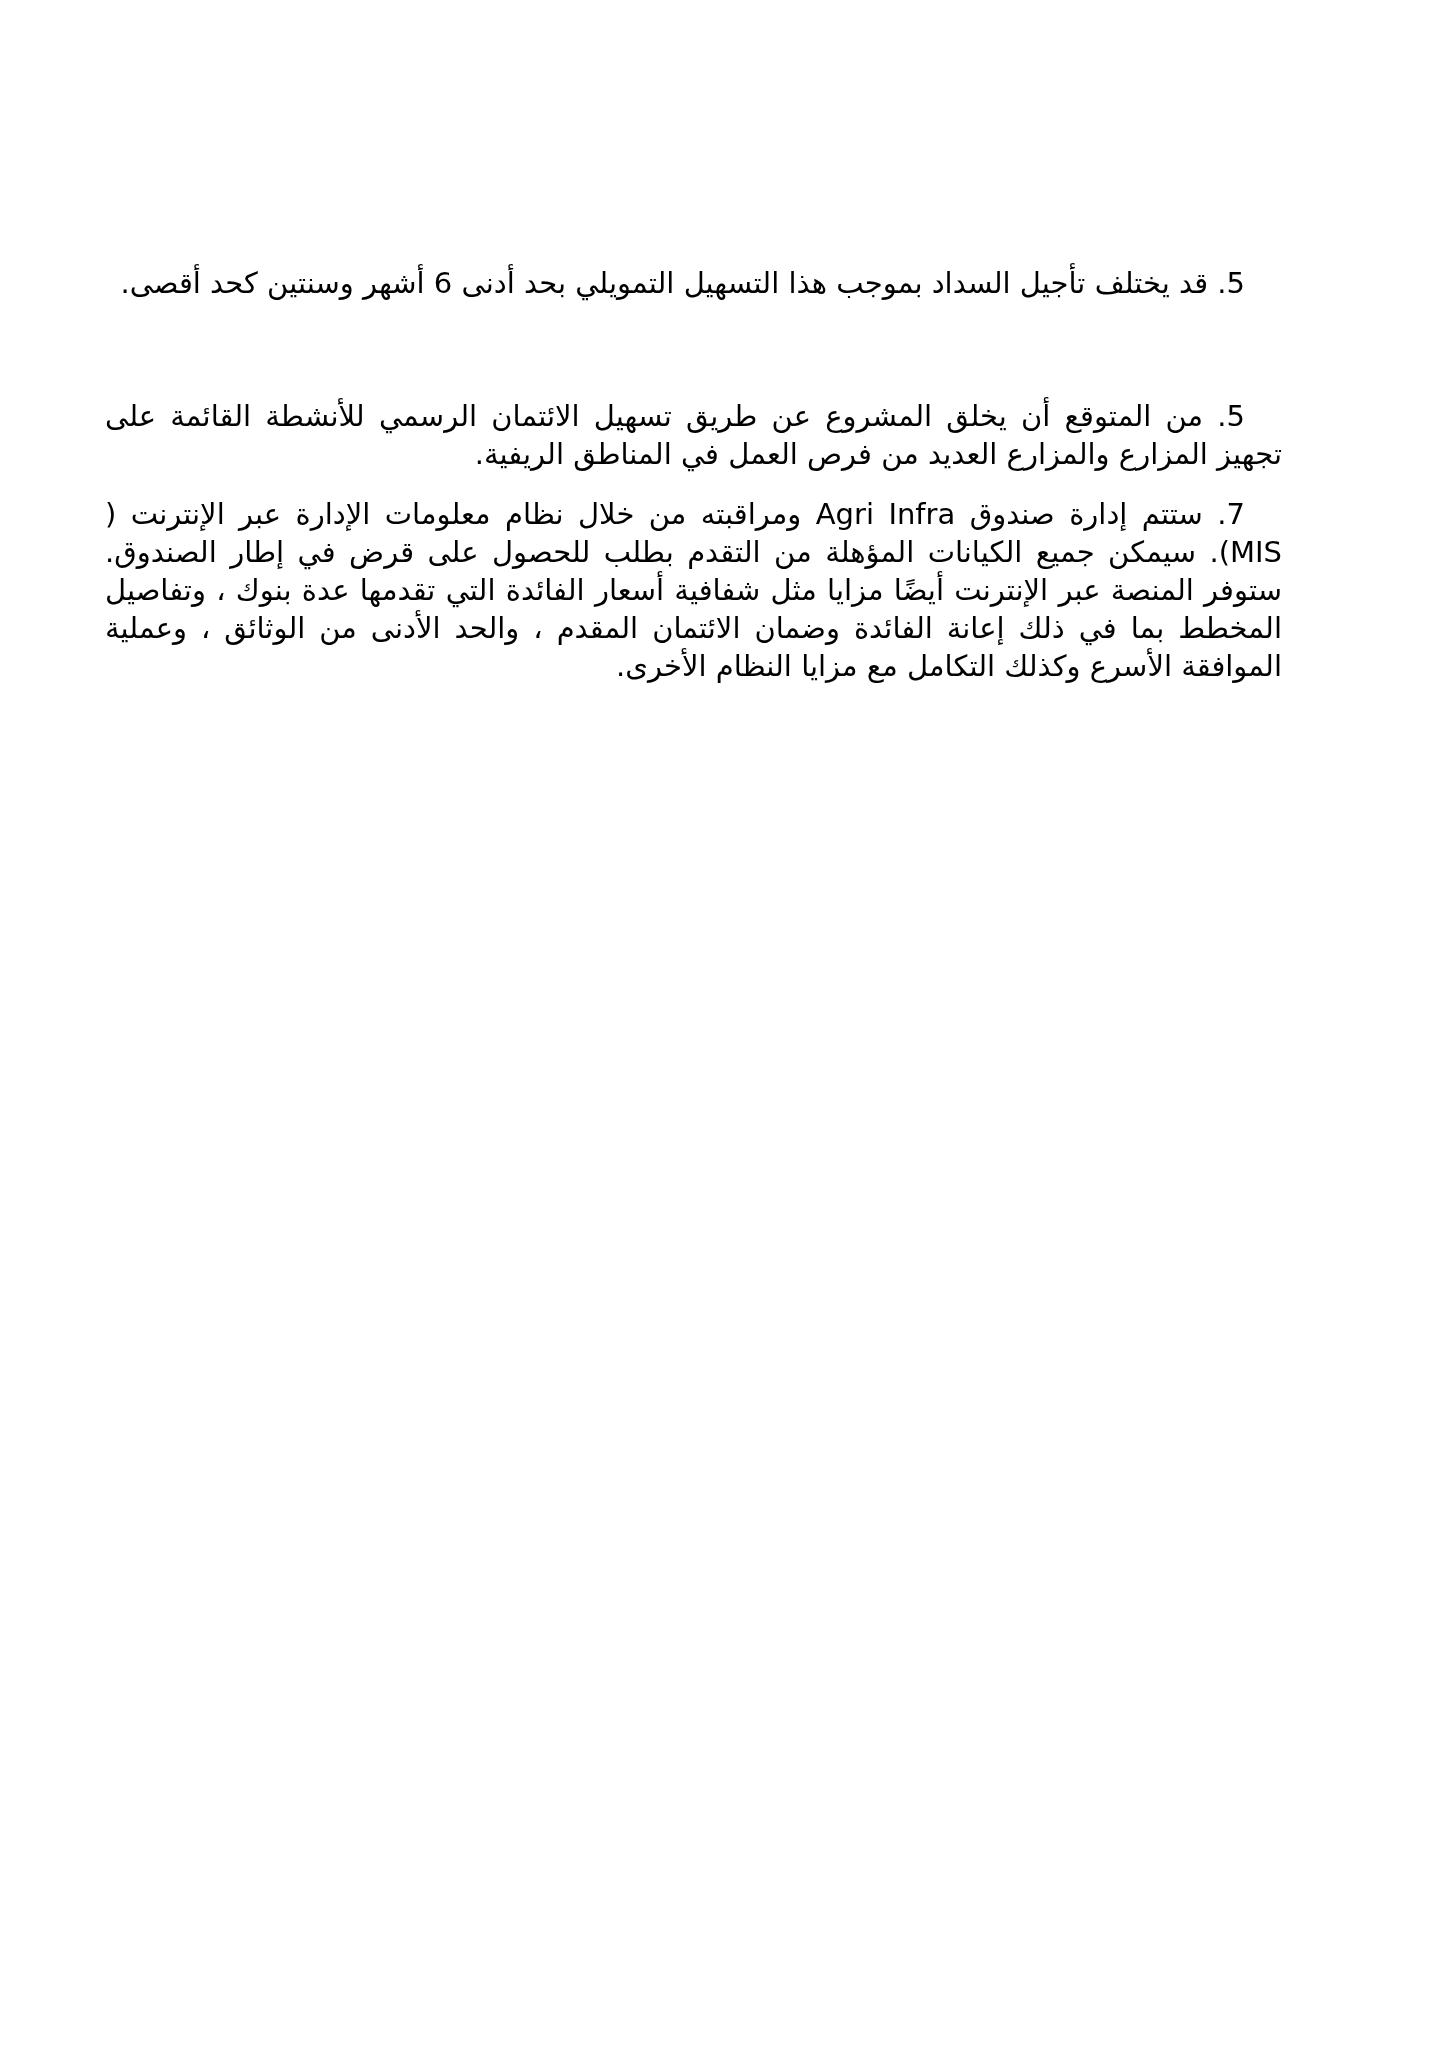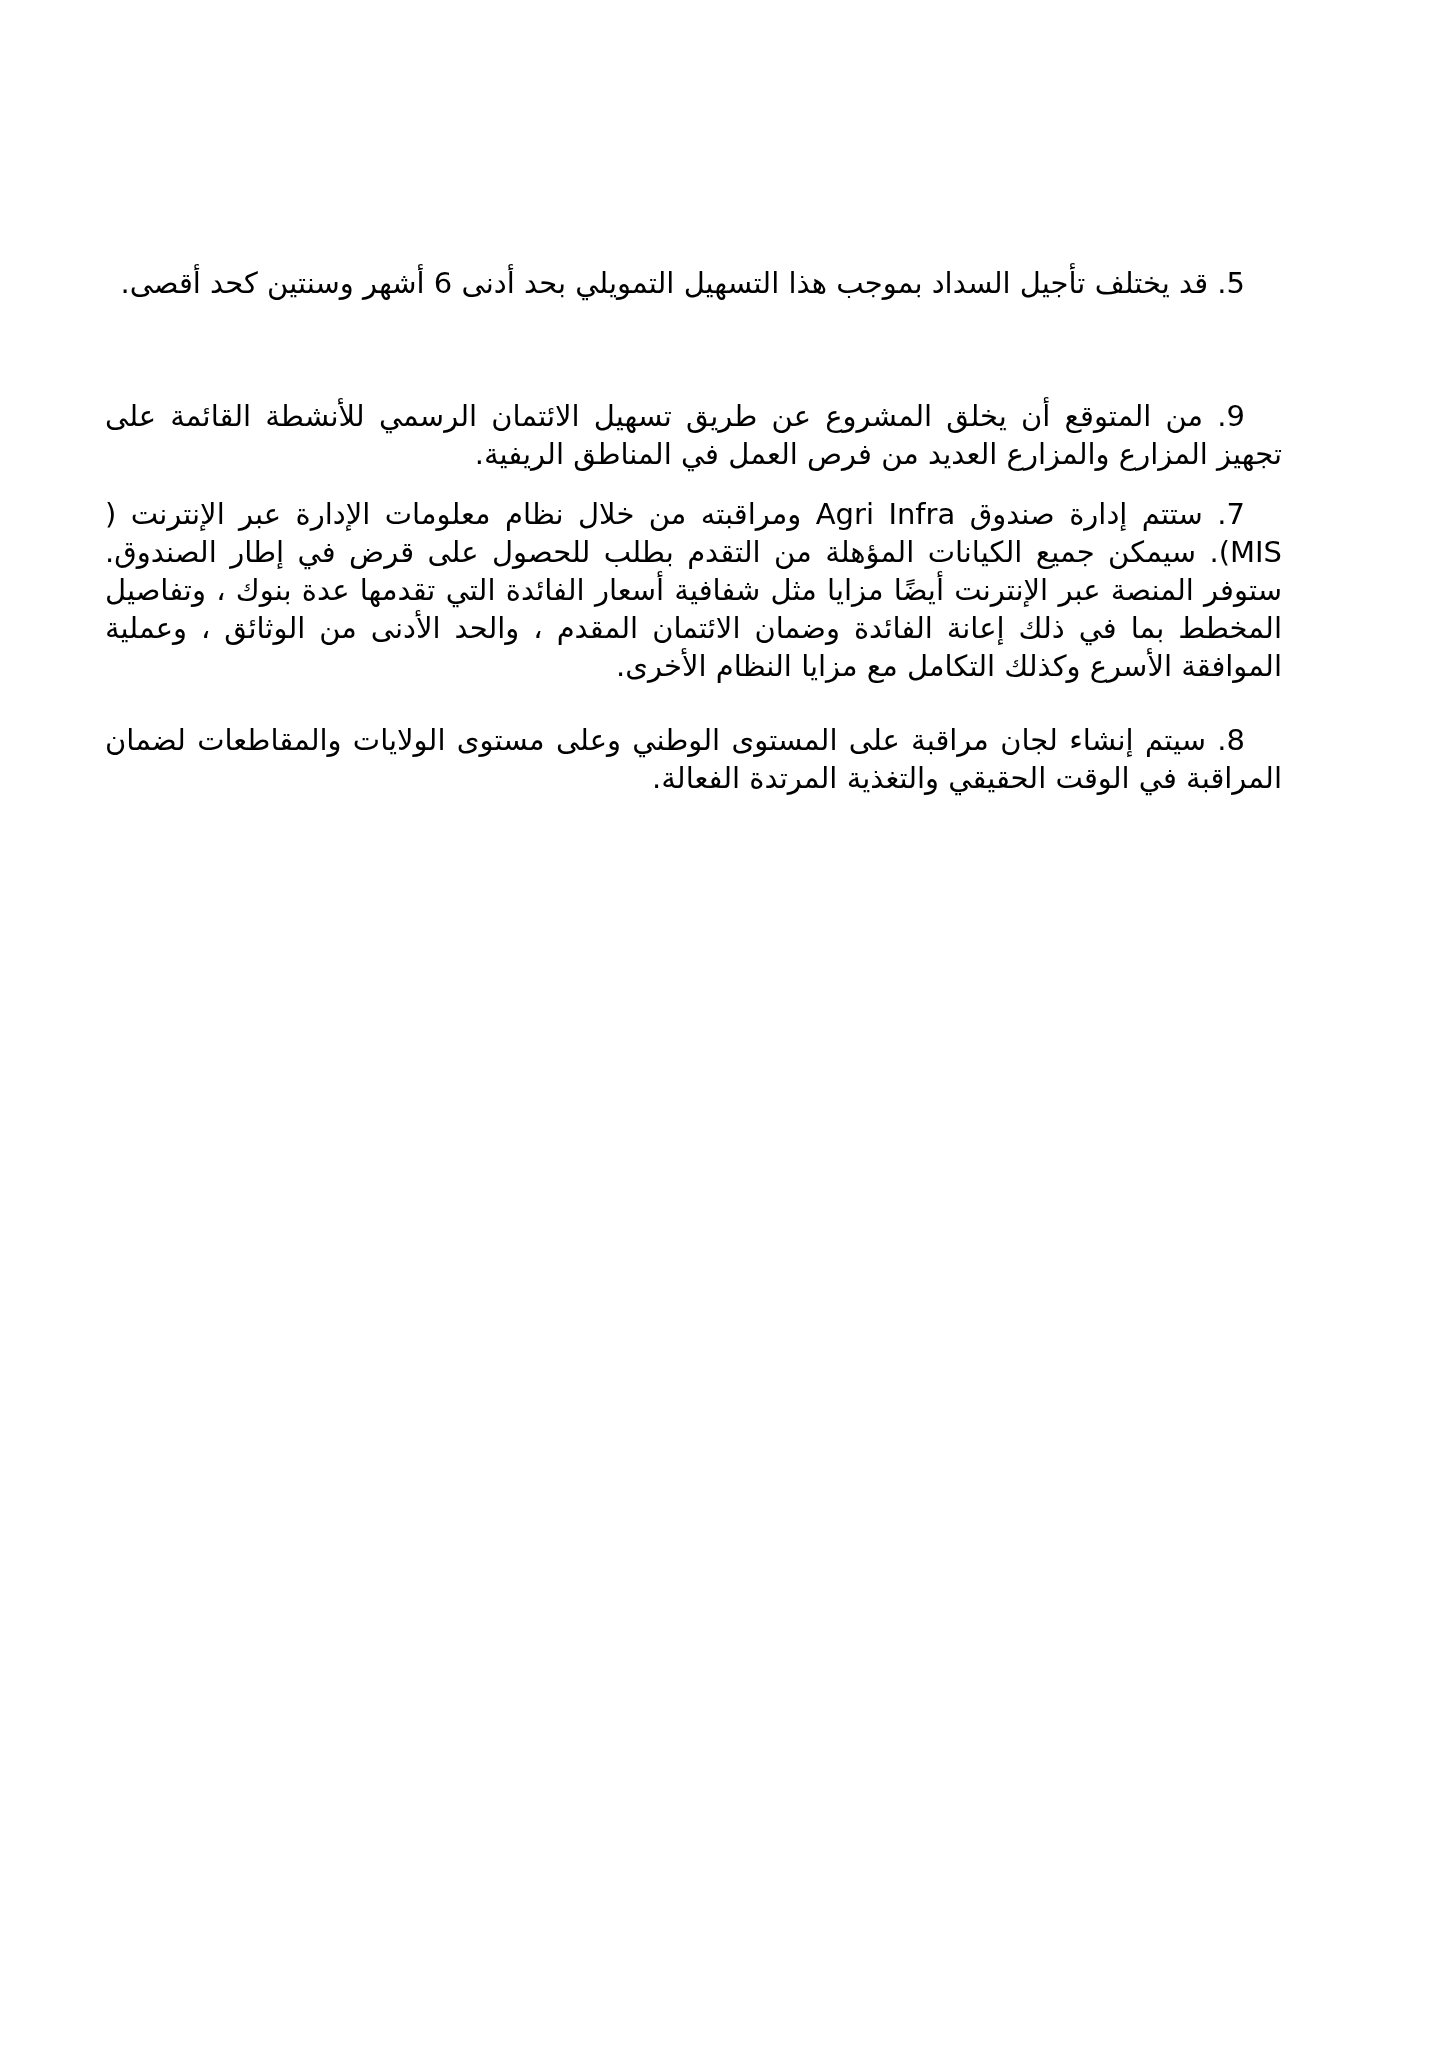--- a/index.html
+++ b/index.html
@@ -34,19 +34,18 @@
   }
   .gap-xl { margin-bottom: 95px; }  
   .gap-lg { margin-bottom: 36px; }  
 </style>
 </head>
 <body>
 
 <div class="page" dir="rtl">
   <p class="para gap-xl">5. قد يختلف تأجيل السداد بموجب هذا التسهيل التمويلي بحد أدنى 6 أشهر وسنتين كحد أقصى.</p>
 
-  <p class="para">9. من المتوقع أن يخلق المشروع عن طريق تسهيل الائتمان الرسمي للأنشطة القائمة على تجهيز المزارع والمزارع العديد من فرص العمل في المناطق الريفية.</p>
+  <p class="para">5. من المتوقع أن يخلق المشروع عن طريق تسهيل الائتمان الرسمي للأنشطة القائمة على تجهيز المزارع والمزارع العديد من فرص العمل في المناطق الريفية.</p>
 
   <p class="para gap-lg">7. ستتم إدارة صندوق Agri Infra ومراقبته من خلال نظام معلومات الإدارة عبر الإنترنت ( MIS). سيمكن جميع الكيانات المؤهلة من التقدم بطلب للحصول على قرض في إطار الصندوق. ستوفر المنصة عبر الإنترنت أيضًا مزايا مثل شفافية أسعار الفائدة التي تقدمها عدة بنوك ، وتفاصيل المخطط بما في ذلك إعانة الفائدة وضمان الائتمان المقدم ، والحد الأدنى من الوثائق ، وعملية الموافقة الأسرع وكذلك التكامل مع مزايا النظام الأخرى.</p>
 
-  <p class="para">8. سيتم إنشاء لجان مراقبة على المستوى الوطني وعلى مستوى الولايات والمقاطعات لضمان المراقبة في الوقت الحقيقي والتغذية المرتدة الفعالة.</p>
 
 </div>
 
 </body></html>

